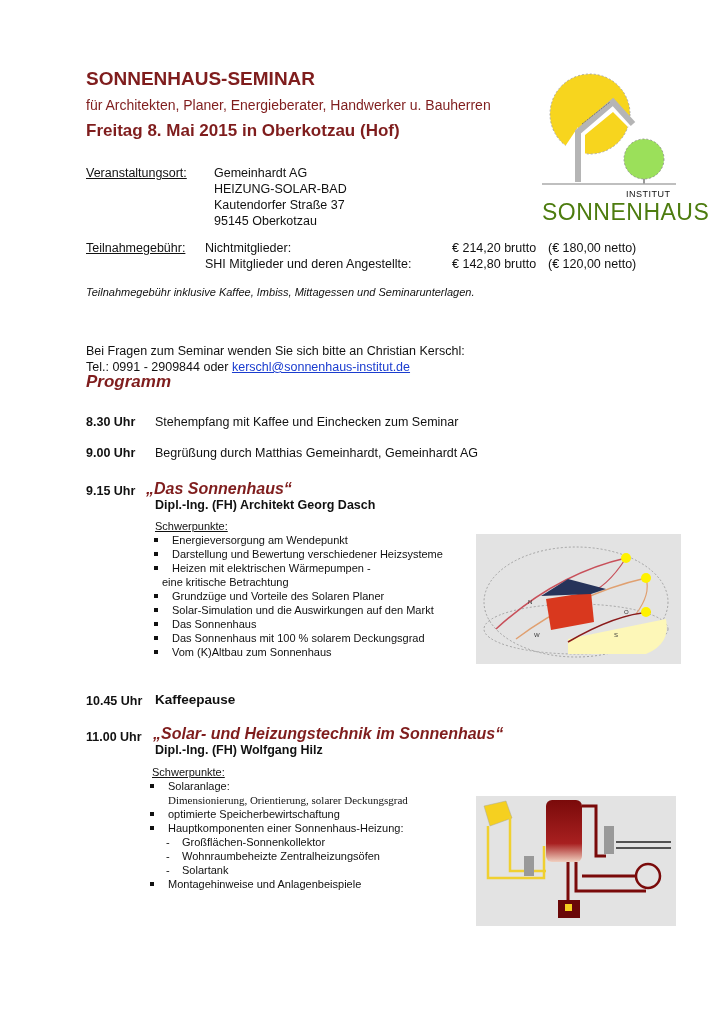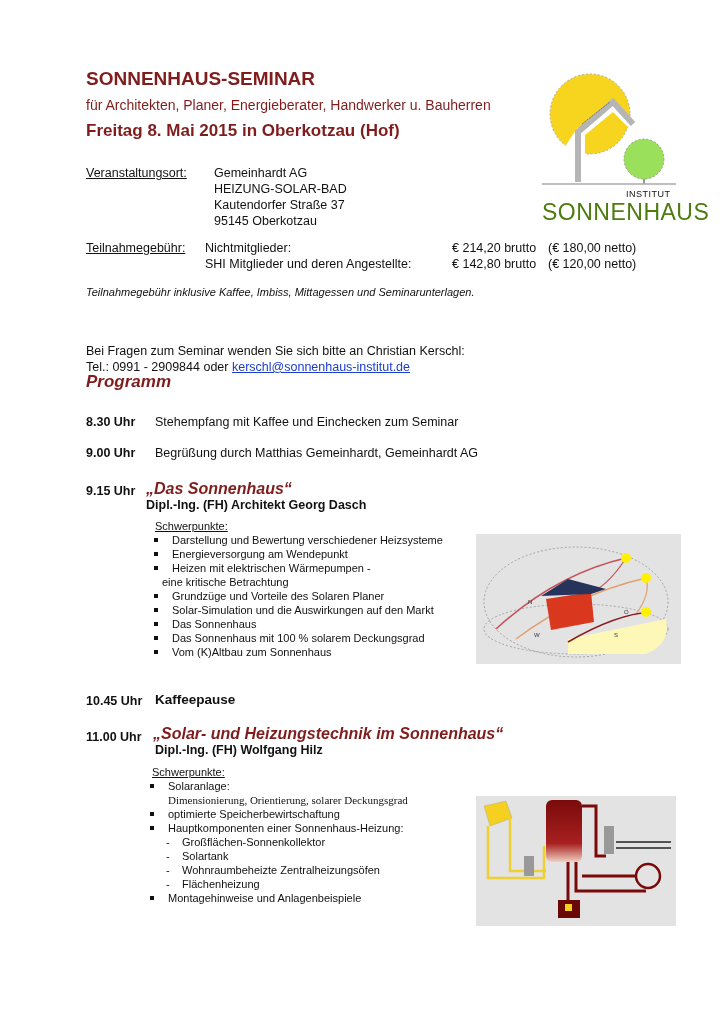--- a/index.html
+++ b/index.html
@@ -90,25 +90,25 @@
 <div class="abs red prog-heading">Programm</div>
 
 <div class="abs time" style="left:86px; top:415px;">8.30 Uhr</div>
 <div class="abs item-text" style="left:155px; top:415px;">Stehempfang mit Kaffee und Einchecken zum Seminar</div>
 
 <div class="abs time" style="left:86px; top:446px;">9.00 Uhr</div>
 <div class="abs item-text" style="left:155px; top:446px;">Begrüßung durch Matthias Gemeinhardt, Gemeinhardt AG</div>
 
 <div class="abs time" style="left:86px; top:484px;">9.15 Uhr</div>
 <div class="abs red talk-title" style="left:146px; top:480px;">„Das Sonnenhaus“</div>
-<div class="abs speaker" style="left:146px; top:498px;">Dipl.-Ing. (FH) Architekt Georg Dasch</div>
+<div class="abs speaker" style="left:155px; top:498px;">Dipl.-Ing. (FH) Architekt Georg Dasch</div>
 <div class="abs sp-head" style="left:155px; top:520px;">Schwerpunkte:</div>
 <ul class="abs bul" style="left:152px; top:533px; width:330px;">
+  <li class="bullet">Energieversorgung am Wendepunkt</li>
   <li class="bullet">Darstellung und Bewertung verschiedener Heizsysteme</li>
-  <li class="bullet">Energieversorgung am Wendepunkt</li>
   <li class="bullet">Heizen mit elektrischen Wärmepumpen -</li>
   <li class="cont">eine kritische Betrachtung</li>
   <li class="bullet">Grundzüge und Vorteile des Solaren Planer</li>
   <li class="bullet">Solar-Simulation und die Auswirkungen auf den Markt</li>
   <li class="bullet">Das Sonnenhaus</li>
   <li class="bullet">Das Sonnenhaus mit 100 % solarem Deckungsgrad</li>
   <li class="bullet">Vom (K)Altbau zum Sonnenhaus</li>
 </ul>
 
 <div class="abs img-box" style="left:476px; top:534px; width:205px; height:130px;">
@@ -139,23 +139,22 @@
 <div class="abs time" style="left:86px; top:730px;">11.00 Uhr</div>
 <div class="abs red talk-title" style="left:153px; top:725px;">„Solar- und Heizungstechnik im Sonnenhaus“</div>
 <div class="abs speaker" style="left:155px; top:743px;text-align:center;">Dipl.-Ing. (FH) Wolfgang Hilz</div>
 <div class="abs sp-head" style="left:152px; top:766px;">Schwerpunkte:</div>
 <ul class="abs bul" style="left:148px; top:779px; width:340px;">
   <li class="bullet">Solaranlage:</li>
   <li class="cont" style="padding-left:20px;font-family:Liberation Serif, serif;">Dimensionierung, Orientierung, solarer Deckungsgrad</li>
   <li class="bullet">optimierte Speicherbewirtschaftung</li>
   <li class="bullet">Hauptkomponenten einer Sonnenhaus-Heizung:</li>
   <li class="dash">Großflächen-Sonnenkollektor</li>
+  <li class="dash">Wohnraumbeheizte Zentralheizungsöfen</li>
   <li class="dash">Solartank</li>
-  <li class="dash">Wohnraumbeheizte Zentralheizungsöfen</li>
-  <li class="dash">Flächenheizung</li>
   <li class="bullet">Montagehinweise und Anlagenbeispiele</li>
 </ul>
 
 <div class="abs img-box" style="left:476px; top:796px; width:200px; height:130px;">
   <svg width="200" height="130" viewBox="0 0 200 130">
     <defs>
       <linearGradient id="tank" x1="0" y1="0" x2="0" y2="1">
         <stop offset="0" stop-color="#7a0a0a"></stop>
         <stop offset="0.7" stop-color="#a82020"></stop>
         <stop offset="1" stop-color="#f0d0c0"></stop>

